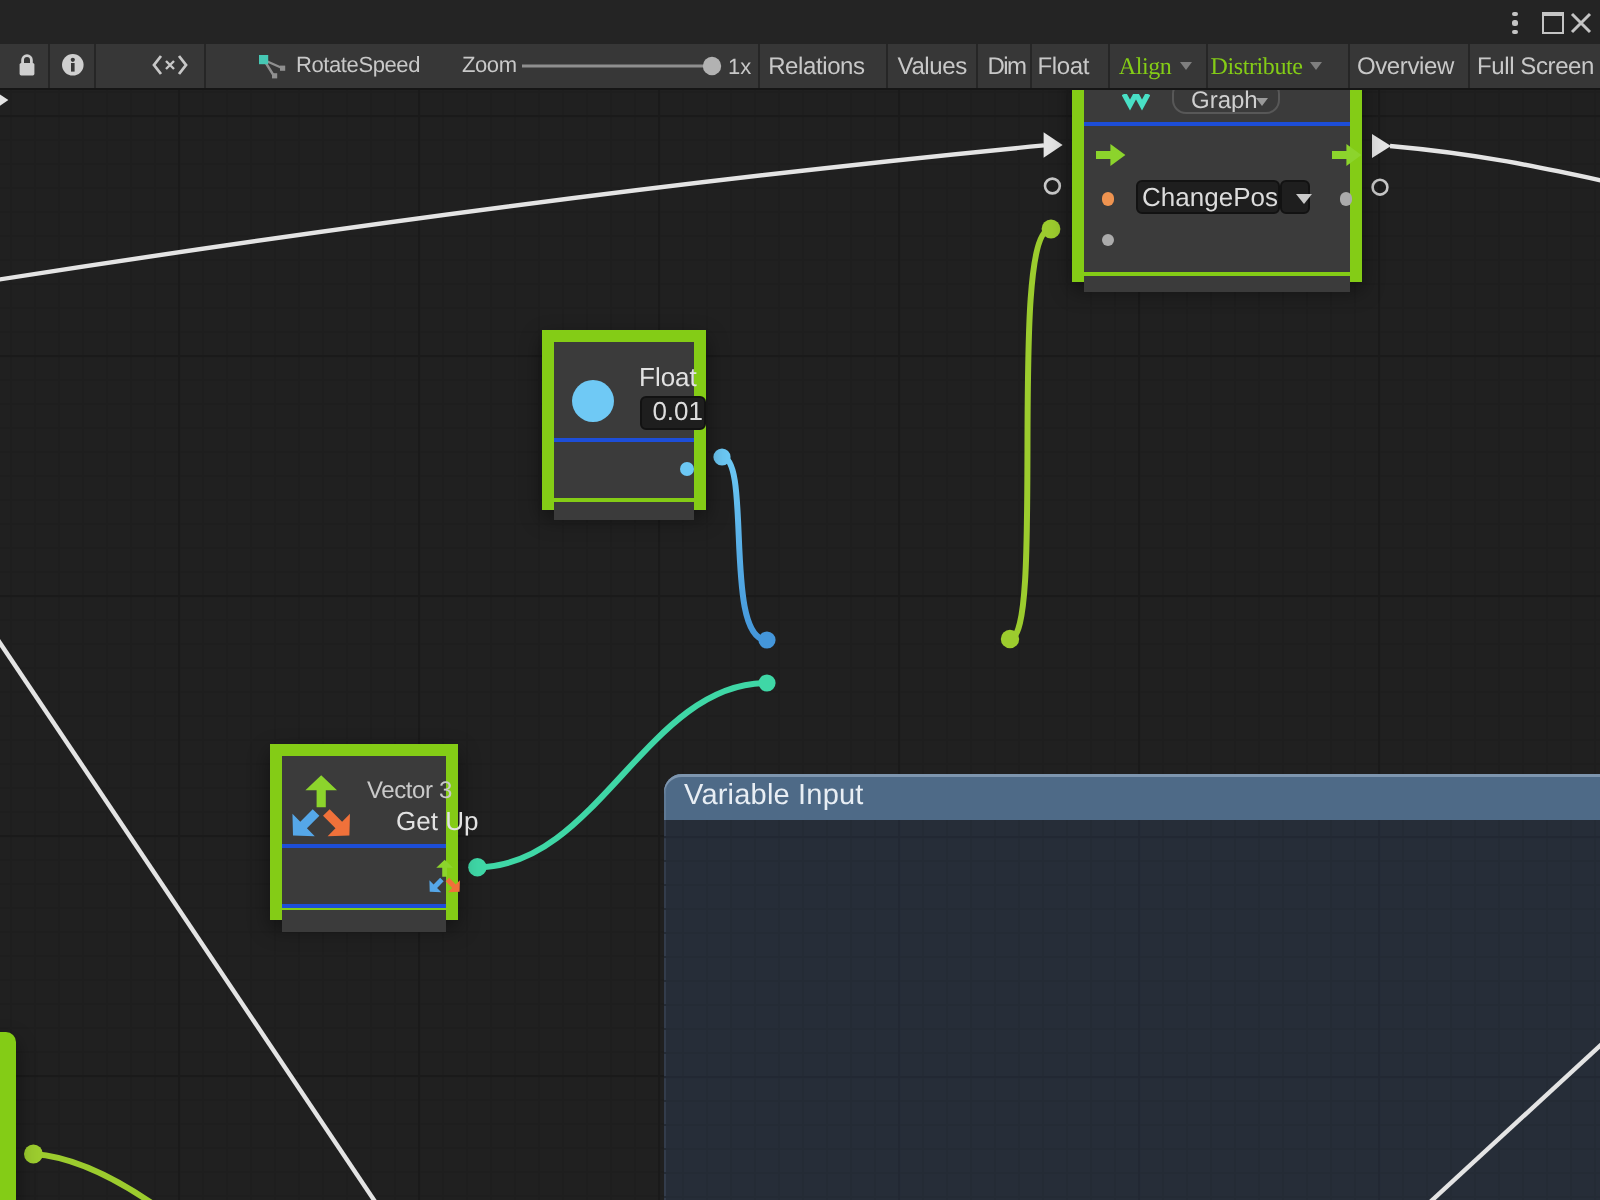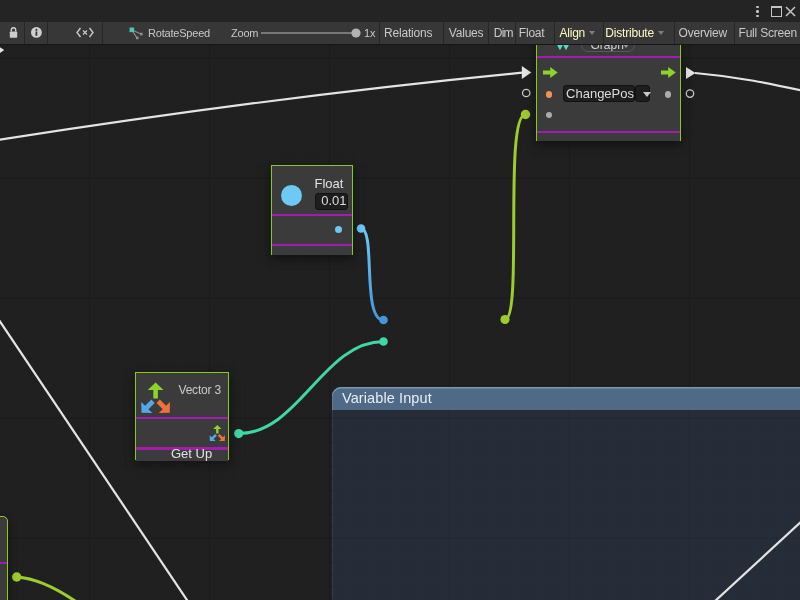--- a/index.html
+++ b/index.html
@@ -10,39 +10,39 @@
   #wiresvg{position:absolute;left:0;top:0;z-index:4;pointer-events:none;}
   
   #vpanel{position:absolute;left:332px;top:387px;width:478px;height:223px;z-index:2;
     border-radius:9px 9px 0 0;}
   #vpanel .hd{position:absolute;left:0;top:0;right:0;height:22.5px;background:#4E6A87;
     border-radius:9px 9px 0 0;box-shadow:inset 0 1.5px 0 #7E96AF, inset 1px 0 0 rgba(126,150,175,.35);}
   #vpanel .hd span{position:absolute;left:10px;top:3px;font-size:14.5px;color:#E8EEF4;letter-spacing:.1px;}
   #vpanel .bd{position:absolute;left:0;top:22.5px;right:0;bottom:0;background:#262D38;
     box-shadow:inset 1px 0 0 rgba(110,135,165,.18);overflow:hidden;}
   
-  .node{position:absolute;background:#a21caf;border:1px solid #84cc16;z-index:5;box-sizing:border-box;
+  .node{position:absolute;background:#1d4ed8;border:6px solid #84cc16;z-index:5;box-sizing:border-box;
     box-shadow:0 4px 10px rgba(0,0,0,.45);}
   .sec{position:absolute;left:0;right:0;background:#3B3B3B;}
   .node .txt{position:absolute;color:#E2E2E2;font-size:13px;white-space:nowrap;}
   .valbox{position:absolute;background:#1E1E1E;border:1px solid #121212;border-radius:3px;
     color:#DCDCDC;font-size:13px;text-align:right;}
   .pdot{position:absolute;border-radius:50%;}
   
   #tabbar{position:absolute;left:0;top:0;width:800px;height:21.5px;background:#242424;z-index:10;}
   #tab{position:absolute;left:0;top:0;width:110px;height:21.5px;background:#3B3B3B;}
   #tab .blue{position:absolute;left:0px;top:2px;width:106px;height:2.5px;background:#34679B;}
   #tab .wline{position:absolute;left:0;top:0;width:110px;height:1px;background:#D0D0D0;box-shadow:0 1px 0 #0D0D0D;}
   #tab .lbl{position:absolute;left:23px;top:3px;font-size:14.5px;color:#CBCBCB;letter-spacing:-0.1px;}
   #toolbar{position:absolute;left:0;top:21.5px;width:800px;height:22px;background:#373737;z-index:10;
     border-bottom:1px solid #161616;}
   .tsep{position:absolute;top:0;width:1px;height:22px;background:#262626;}
   .tbtn{position:absolute;top:0;height:22px;line-height:22px;font-size:12px;color:#C8C8C8;
     letter-spacing:-0.2px;white-space:nowrap;}
-  .tbtn.dis{color:#fef9c3;}
+  .tbtn.dis{color:#84cc16;font-family:Liberation Serif, serif;}
   .dar{display:inline-block;width:0;height:0;border-left:3.5px solid transparent;
     border-right:3.5px solid transparent;border-top:4px solid #9A9A9A;vertical-align:2px;margin-left:4px;}
 </style></head>
 <body>
 <div id="stage">
   <svg id="gridsvg" width="800" height="600">
     <defs>
       <pattern id="g" width="120" height="120" patternUnits="userSpaceOnUse" patternTransform="translate(89,57.5)">
         <rect width="120" height="120" fill="#202020"></rect>
         <g stroke="#1E1E1E" stroke-width="1">
@@ -163,21 +163,21 @@
     <svg class="abs" style="left:2px;top:6px;" width="38" height="38">
       <path d="M17.6,3.6 L25.5,11.1 L19.9,11.1 L19.9,19.6 L15.3,19.6 L15.3,11.1 L9.7,11.1 Z" fill="#8CD42C"></path>
       <g transform="translate(3.5,33.8) rotate(45)">
           <path d="M0,0 L7.9,-7.5 L2.35,-7.5 L2.35,-16.3 L-2.35,-16.3 L-2.35,-7.5 L-7.9,-7.5 Z" fill="#55A7E8"></path>
         </g>
       <g transform="translate(31.7,33.8) rotate(-45)">
           <path d="M0,0 L7.9,-7.5 L2.35,-7.5 L2.35,-16.3 L-2.35,-16.3 L-2.35,-7.5 L-7.9,-7.5 Z" fill="#F0713A"></path>
         </g>
     </svg>
     <div class="txt" style="left:42.5px;top:9.5px;font-size:12px;letter-spacing:-0.2px;color:#C9C9C9;">Vector 3</div>
-    <div class="txt" style="left:35px;top:24.5px;font-size:13px;margin-top:48px;">Get Up</div>
+    <div class="txt" style="left:57px;top:24.5px;font-size:13px;">Get Up</div>
     <svg class="abs" style="left:71.5px;top:50px;" width="21" height="20">
       <g transform="scale(0.53)">
           <path d="M17.6,3.6 L25.5,11.1 L19.9,11.1 L19.9,19.6 L15.3,19.6 L15.3,11.1 L9.7,11.1 Z" fill="#8CD42C"></path>
       <g transform="translate(3.5,33.8) rotate(45)">
             <path d="M0,0 L7.9,-7.5 L2.35,-7.5 L2.35,-16.3 L-2.35,-16.3 L-2.35,-7.5 L-7.9,-7.5 Z" fill="#55A7E8"></path>
           </g>
       <g transform="translate(31.7,33.8) rotate(-45)">
             <path d="M0,0 L7.9,-7.5 L2.35,-7.5 L2.35,-16.3 L-2.35,-16.3 L-2.35,-7.5 L-7.9,-7.5 Z" fill="#F0713A"></path>
           </g>
         </g>

